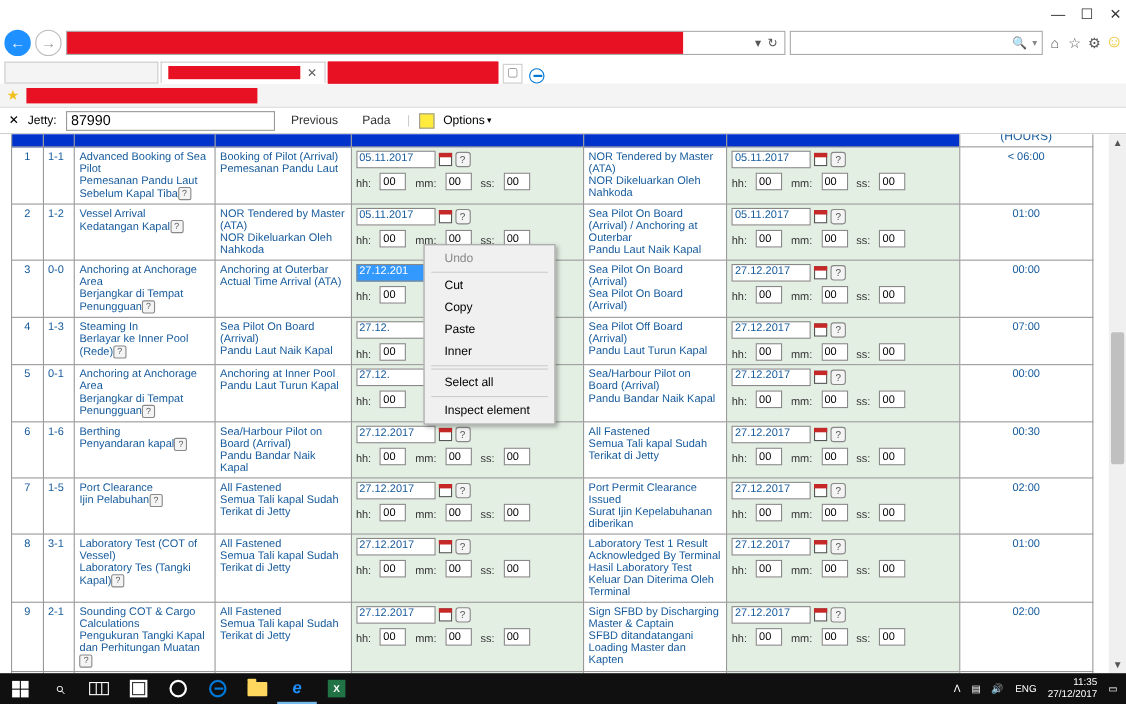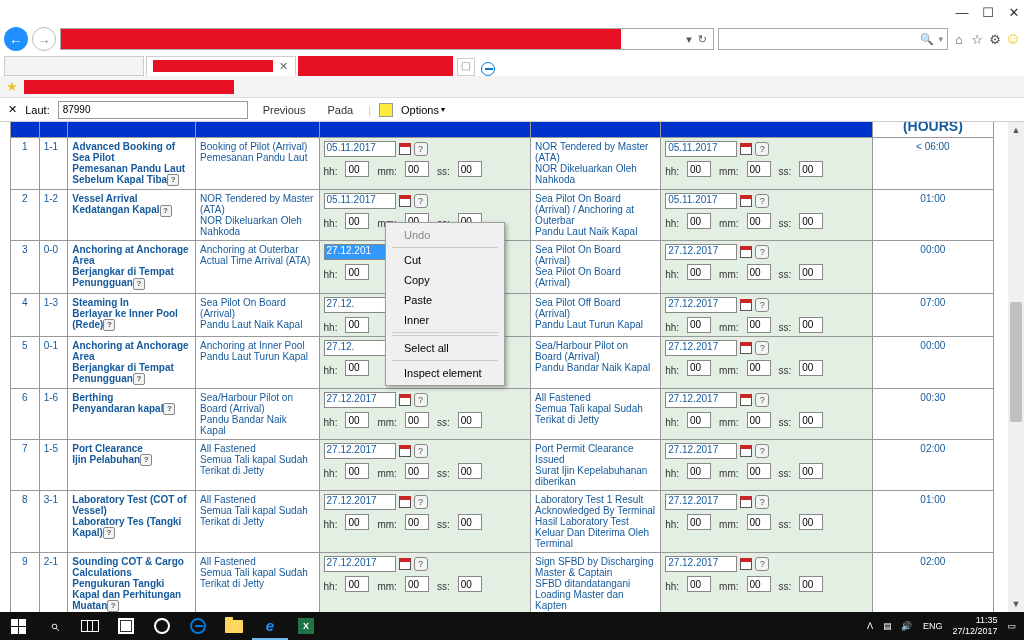--- a/index.html
+++ b/index.html
@@ -28,42 +28,42 @@
 .tabred { background:#e81123; height:12px; display:inline-block; }
 .tabclose { margin-left:6px; color:#666; font-size:11px; }
 
 
 .favbar { height:22px; background:#f4f4f4; display:flex; align-items:center; padding-left:6px; gap:6px; border-bottom:1px solid #ddd; }
 .star { color:#f0c020; font-size:13px; }
 .favred { background:#e81123; height:14px; width:210px; }
 
 
 .findbar { height:24px; display:flex; align-items:center; padding:0 8px; gap:8px; font-size:11px; border-bottom:1px solid #ccc; }
-.findinput { width:190px; height:18px; border:1px solid #999; padding:0 4px; font-size:10px; }
+.findinput { width:190px; height:18px; border:1px solid #999; padding:0 4px; font-size:13px; }
 .findbtn { padding:2px 6px; border:1px solid transparent; color:#333; background:none; font-size:11px; }
 .opthl { width:14px; height:14px; background:#ffeb3b; border:1px solid #999; }
 .opttxt { display:flex; align-items:center; gap:2px; }
 
 
 .content { position:absolute; top:122px; bottom:28px; left:0; right:0; overflow:hidden; background:#fff; }
 .sheet { position:absolute; left:10px; right:30px; top:-8px; }
 
 
 table { border-collapse:collapse; width:100%; font-size:10px; }
 td { border:1px solid #999; padding:3px 4px; vertical-align:top; color:#155a9c; }
 td.num { text-align:center; width:26px; }
 td.sub { width:26px; }
-td.desc1 { width:116px;font-weight:bold; }
+td.desc1 { width:116px; }
 td.desc2 { width:112px; }
 td.dt { width:192px; background:#e4efe4; }
 td.desc3 { width:118px; }
 td.dt2 { width:192px; background:#e4efe4; }
 td.hrs { text-align:center; width:110px; }
 .hdr td { background:#0033cc; color:#fff; height:14px; }
-.hrshdr { color:#155a9c !important; background:#fff !important; font-size:14px;font-weight:bold; }
+.hrshdr { color:#155a9c !important; background:#fff !important; font-size:11px; }
 
 
 .datebox { width:72px; height:16px; border:1px solid #888; font-size:10px; padding:0 2px; background:#fff; display:inline-block; vertical-align:middle; }
 .datebox.sel { background:#3399ff; color:#fff; }
 .calicon { display:inline-block; width:14px; height:14px; vertical-align:middle; position:relative; margin-left:2px; }
 .calicon::before { content:""; position:absolute; inset:1px; border:1px solid #555; background:#fff; }
 .calicon::after { content:""; position:absolute; left:1px; right:1px; top:1px; height:4px; background:#c62828; }
 .qicon { display:inline-block; width:14px; height:14px; border:1px solid #888; border-radius:3px; font-size:9px; text-align:center; line-height:12px; color:#555; margin-left:2px; vertical-align:middle; background:#f4f4f4; }
 .hms { margin-top:4px; display:flex; gap:8px; align-items:flex-end; }
 .hms span { font-size:10px; color:#333; }
@@ -151,21 +151,21 @@
     </div>
 </div>
 
 <div class="favbar">
   <span class="star">★</span>
   <div class="favred"></div>
 </div>
 
 <div class="findbar">
   <span>✕</span>
-  <span>Laut:</span>
+  <span>Jetty:</span>
   <input class="findinput" value="87990" style="">
   <button class="findbtn">Previous</button>
   <button class="findbtn">Pada</button>
   <span style="color:#ccc">|</span>
   <div class="opthl"></div>
   <div class="opttxt">
     <span>Options</span>
       <span style="font-size:8px">▾</span>
   </div>
 </div>

